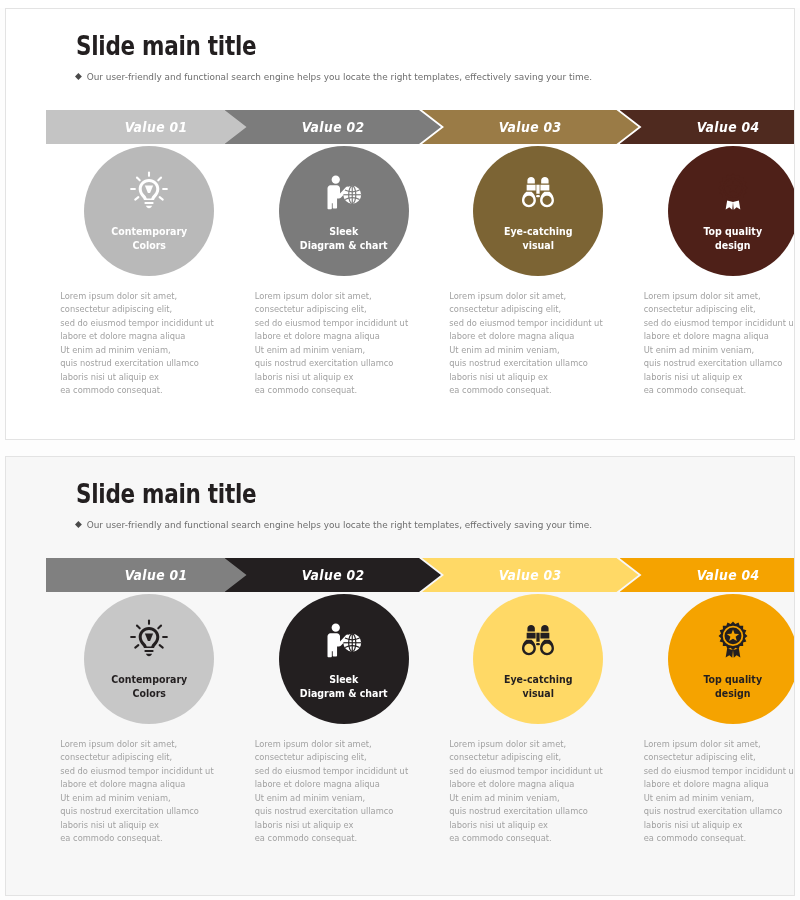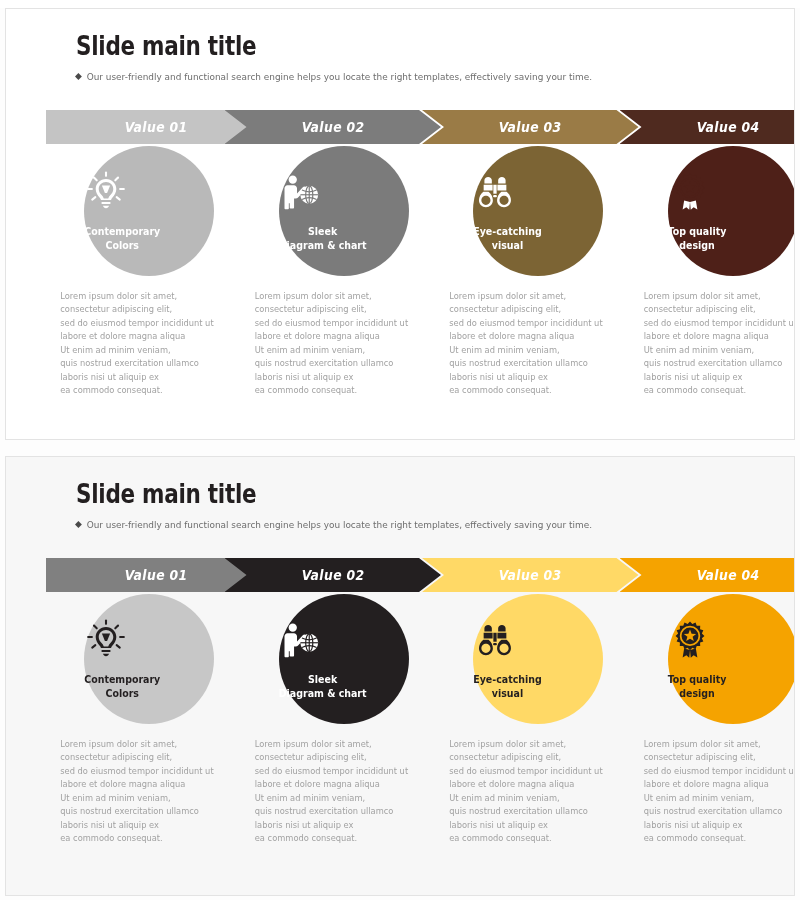--- a/index.html
+++ b/index.html
@@ -68,21 +68,21 @@
   .arrow span { transform: scaleX(0.95); display: block; }
 
   
   .cards { display: flex; width: 790px; padding: 0 6px; margin-top: 14px; }
   .card { flex: 1 1 0; display: flex; flex-direction: column; align-items: center; }
   .circle {
     width: 130px; height: 130px;
     border-radius: 50%;
     display: flex;
     flex-direction: column;
-    align-items: flex-start;
+    align-items: center;
     justify-content: center;
     gap: 2px;
   }
   .circle-icon { display: block; margin-bottom: 8px; }
   .circle-label {
     font-size: 10.5px;
     font-weight: 700;
     line-height: 1.35;
     text-align: center;
     font-family: "DejaVu Sans Condensed", "Liberation Sans Narrow", "Liberation Sans", sans-serif;

